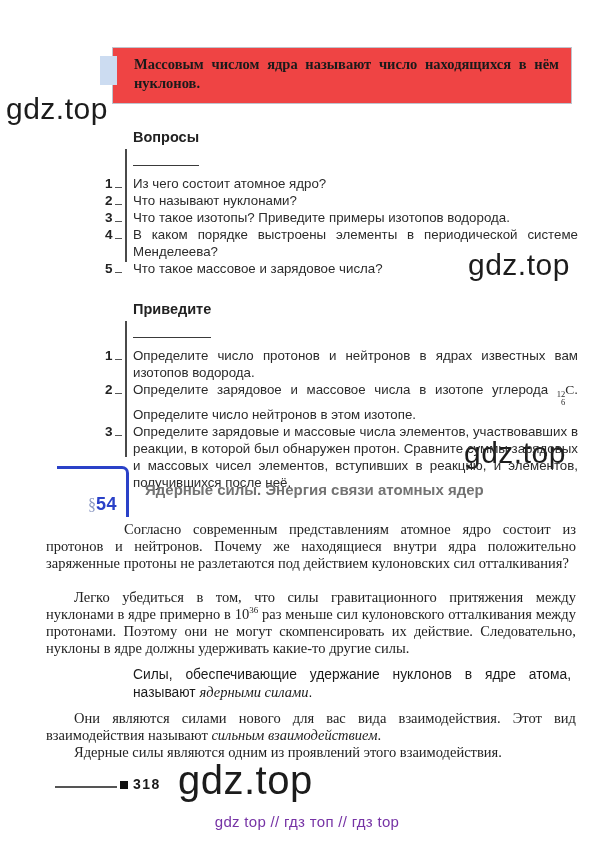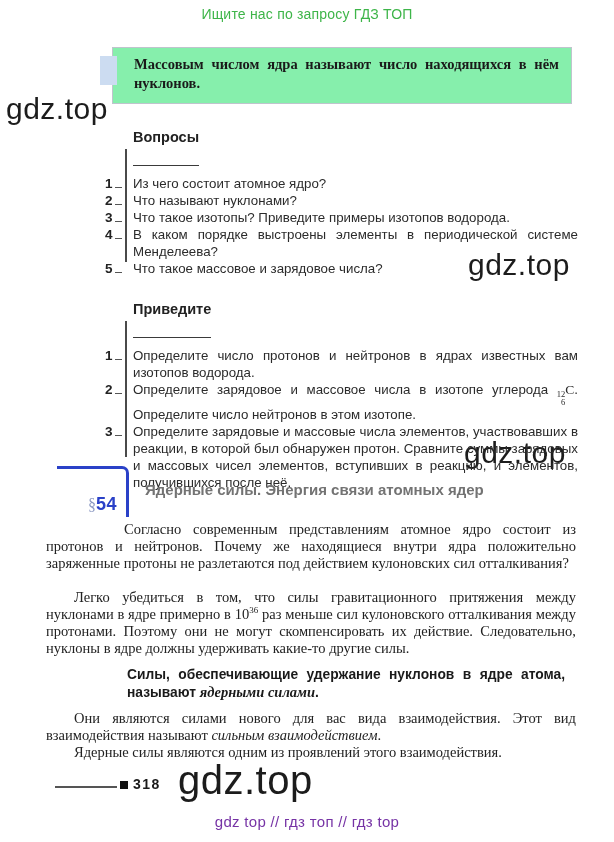--- a/index.html
+++ b/index.html
@@ -5,21 +5,21 @@
   html,body { margin:0; padding:0; background:#ffffff; }
   .page {
     position:relative; width:614px; height:842px; background:#ffffff;
     overflow:hidden; font-family:"Liberation Sans", sans-serif; color:#222;
   }
   
   .promo { position:absolute; top:6px; left:0; width:100%; text-align:center;
     font-size:14px; color:#3eb549; letter-spacing:.2px; }
   
   .def-box { position:absolute; left:112px; top:47px; width:460px; height:57px;
-    box-sizing:border-box; border:1px solid #bfc4cd; background:#86efac; }
+    box-sizing:border-box; border:1px solid #bfc4cd; background:#ef4444; }
   .def-box .def-text { display:block; padding:7px 12px 0 21px;
     font-family:"Liberation Serif", serif; font-weight:bold; font-size:14.5px;
     line-height:19px; color:#1a1a1a; text-align:justify; }
   .def-marker { position:absolute; left:100px; top:56px; width:17px; height:29px;
     background:#ccdcf1; }
   
   .wm { position:absolute; color:#1c1c1c; font-size:30px; letter-spacing:.5px; white-space:nowrap; }
   .wm1 { left:6px;   top:92px;  }
   .wm2 { left:468px; top:248px; }
   .wm3 { left:464px; top:436px; }
@@ -58,38 +58,37 @@
   .para { position:absolute; left:46px; width:530px; margin:0;
     font-family:"Liberation Serif", serif; font-size:14.5px; line-height:17px;
     color:#222; text-align:justify; }
   .p1 { top:521px; text-indent:78px; }
   .p2 { top:589px; text-indent:28px; }
   .p3 { top:710px; text-indent:28px; }
   .p4 { top:744px; text-indent:28px; }
   .para sup { font-size:9px; line-height:0;font-family:Liberation Serif, serif; }
   .ital-serif { font-style:italic; }
   
-  .def2 { position:absolute; left:127px; top:666px; width:438px;
-    font-weight:bold; font-size:13.8px; line-height:17.5px; color:#1a1a1a;
+  .def2 { position:absolute; left:133px; top:666px; width:438px;
+    font-weight:normal; font-size:13.8px; line-height:17.5px; color:#1a1a1a;
     text-align:justify; }
   .def2 .ital-serif { font-family:"Liberation Serif", serif; font-size:14.5px; }
   
   .pageno-line { position:absolute; left:55px; top:786px; width:62px; height:1.5px; background:#555; }
   .pageno-square { position:absolute; left:120px; top:781px; width:8px; height:8px; background:#111; }
   .pageno { position:absolute; left:133px; top:776px; font-weight:bold; font-size:14px;
     letter-spacing:1.5px; color:#1a1a1a; }
   .site-footer { position:absolute; top:813px; left:0; width:100%; text-align:center;
     font-size:15px; color:#7633a5; letter-spacing:.3px; }
 </style>
 </head>
 <body>
 
 <div class="page">
 
-  <div class="promo">Ищите нас по запросу ГДЗ ТОП</div>
 
   <div class="def-box">
     <span class="def-text">Массовым числом ядра называют число находящихся в нём нуклонов.</span>
   </div>
   <div class="def-marker"></div>
 
   <div class="wm wm1">gdz.top</div>
   <div class="wm wm2">gdz.top</div>
   <div class="wm wm3">gdz.top</div>
   <div class="wm wm4">gdz.top</div>

